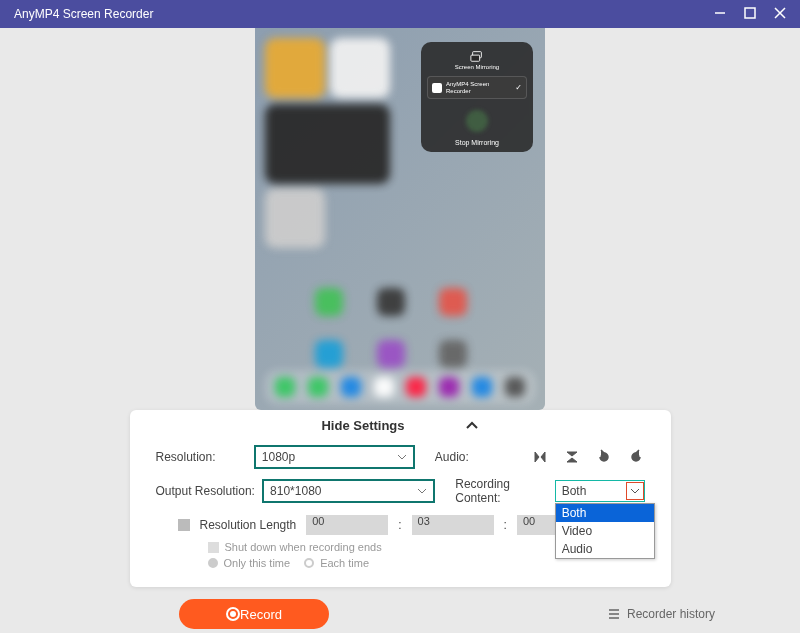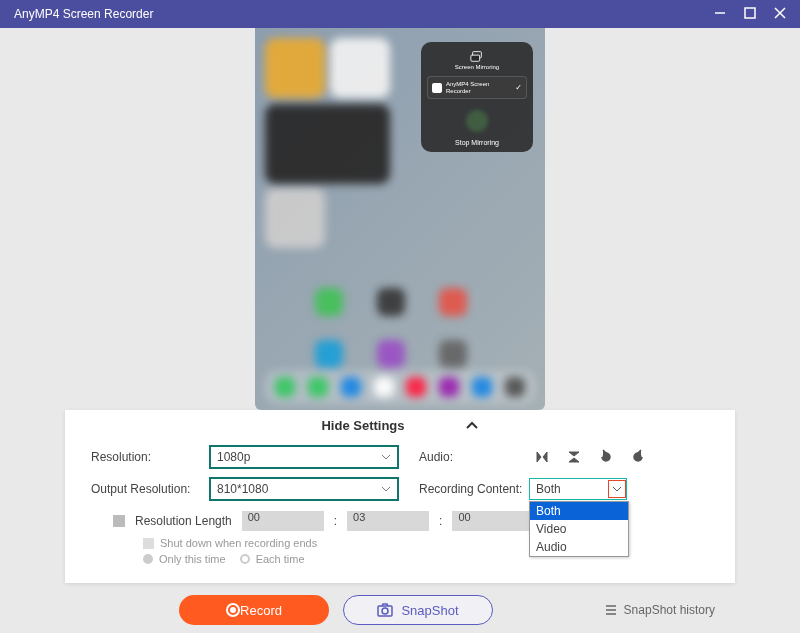--- a/index.html
+++ b/index.html
@@ -22,21 +22,21 @@
 .app-icons .ai { width: 28px; height: 28px; border-radius: 8px; }
 .mirror-panel { position: absolute; right: 12px; top: 14px; width: 112px; background: rgba(40,40,40,0.88); border-radius: 10px; padding: 8px 6px 6px 6px; color: #fff; text-align: center; font-size: 6px; backdrop-filter: blur(2px); }
 .mirror-panel .icon-box { display: flex; flex-direction: column; align-items: center; gap: 2px; margin-bottom: 6px; }
 .mirror-panel .icon-box svg { width: 14px; height: 12px; }
 .mirror-panel .device-row { background: rgba(60,60,60,0.9); border: 1px solid rgba(255,255,255,0.15); border-radius: 4px; padding: 4px; display: flex; align-items: center; gap: 4px; margin-bottom: 40px; text-align: left; }
 .mirror-panel .device-row .sq { width: 10px; height: 10px; background: #fff; border-radius: 2px; flex-shrink: 0; }
 .mirror-panel .device-row .chk { margin-left: auto; font-size: 8px; }
 .mirror-panel .stop { font-size: 7px; margin-top: 6px; }
 .mirror-panel .circle { width: 22px; height: 22px; border-radius: 50%; background: rgba(80,150,80,0.4); margin: 0 auto; position: absolute; bottom: 20px; left: 50%; transform: translateX(-50%); filter: blur(2px); }
 
-.settings-panel { background: #fff; width: 670px; border-radius: 0; box-shadow: 0 1px 4px rgba(0,0,0,0.1); margin-top: 0; }
+.settings-panel { background: #fff; width: 541px; border-radius: 6px; box-shadow: 0 1px 4px rgba(0,0,0,0.1); margin-top: 0; }
 .collapse-bar { text-align: center; padding: 8px 0; font-size: 13px; font-weight: 600; color: #333; display: flex; align-items: center; justify-content: center; gap: 60px; }
 .collapse-bar svg { width: 14px; height: 10px; }
 .settings-body { padding: 4px 26px 14px 26px; font-size: 12px; color: #444; }
 .row { display: flex; align-items: center; margin-bottom: 8px; }
 .row .lbl { width: 118px; }
 .select-box { width: 190px; height: 24px; border: 2px solid #0f766e; display: flex; align-items: center; justify-content: space-between; padding: 0 6px; background: #fff; font-size: 12px; position: relative; }
 .select-box svg { width: 10px; height: 10px; }
 .right-col { margin-left: 20px; width: 110px; }
 .rotate-icons { display: flex; gap: 14px; align-items: center; margin-left: 4px; }
 .rotate-icons .ri { width: 18px; height: 18px; display: flex; align-items: center; justify-content: center; }
@@ -226,28 +226,20 @@
       </div>
     </div>
   </div>
 
   <div class="bottom-bar">
     <div style="width:80px"></div>
     <div class="btn-record">
       <span class="dot"></span>
       <span>Record</span>
     </div>
-    <div class="btn-snap">
-      <svg viewBox="0 0 16 14" fill="none" stroke="#5a5cc0" stroke-width="1.5">
-          <rect x="1" y="3" width="14" height="10" rx="1"></rect>
-          <circle cx="8" cy="8" r="3"></circle>
-          <path d="M5 3 L6 1 L10 1 L11 3"></path>
-        </svg>
-      <span>SnapShot</span>
-    </div>
     <div class="history">
       <svg viewBox="0 0 14 12" fill="none" stroke-width="1.3">
           <path d="M2 2 H12 M2 6 H12 M2 10 H12"></path>
         </svg>
-      <span>SnapShot history</span>
+      <span>Recorder history</span>
     </div>
   </div>
 </div>
 
 </body></html>

